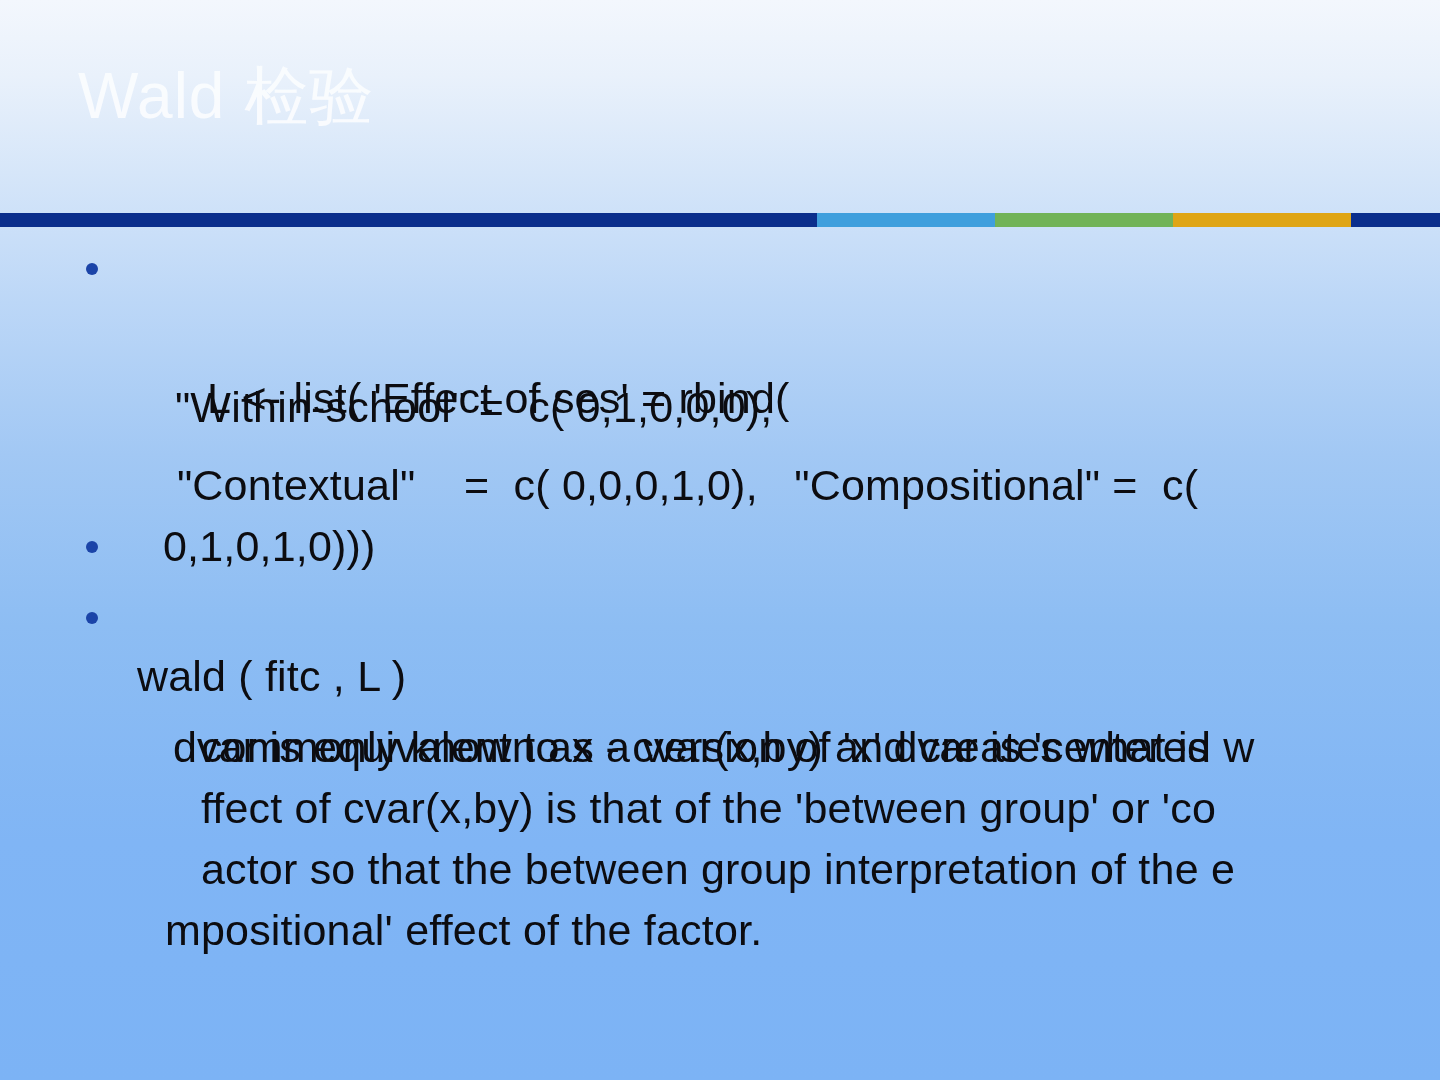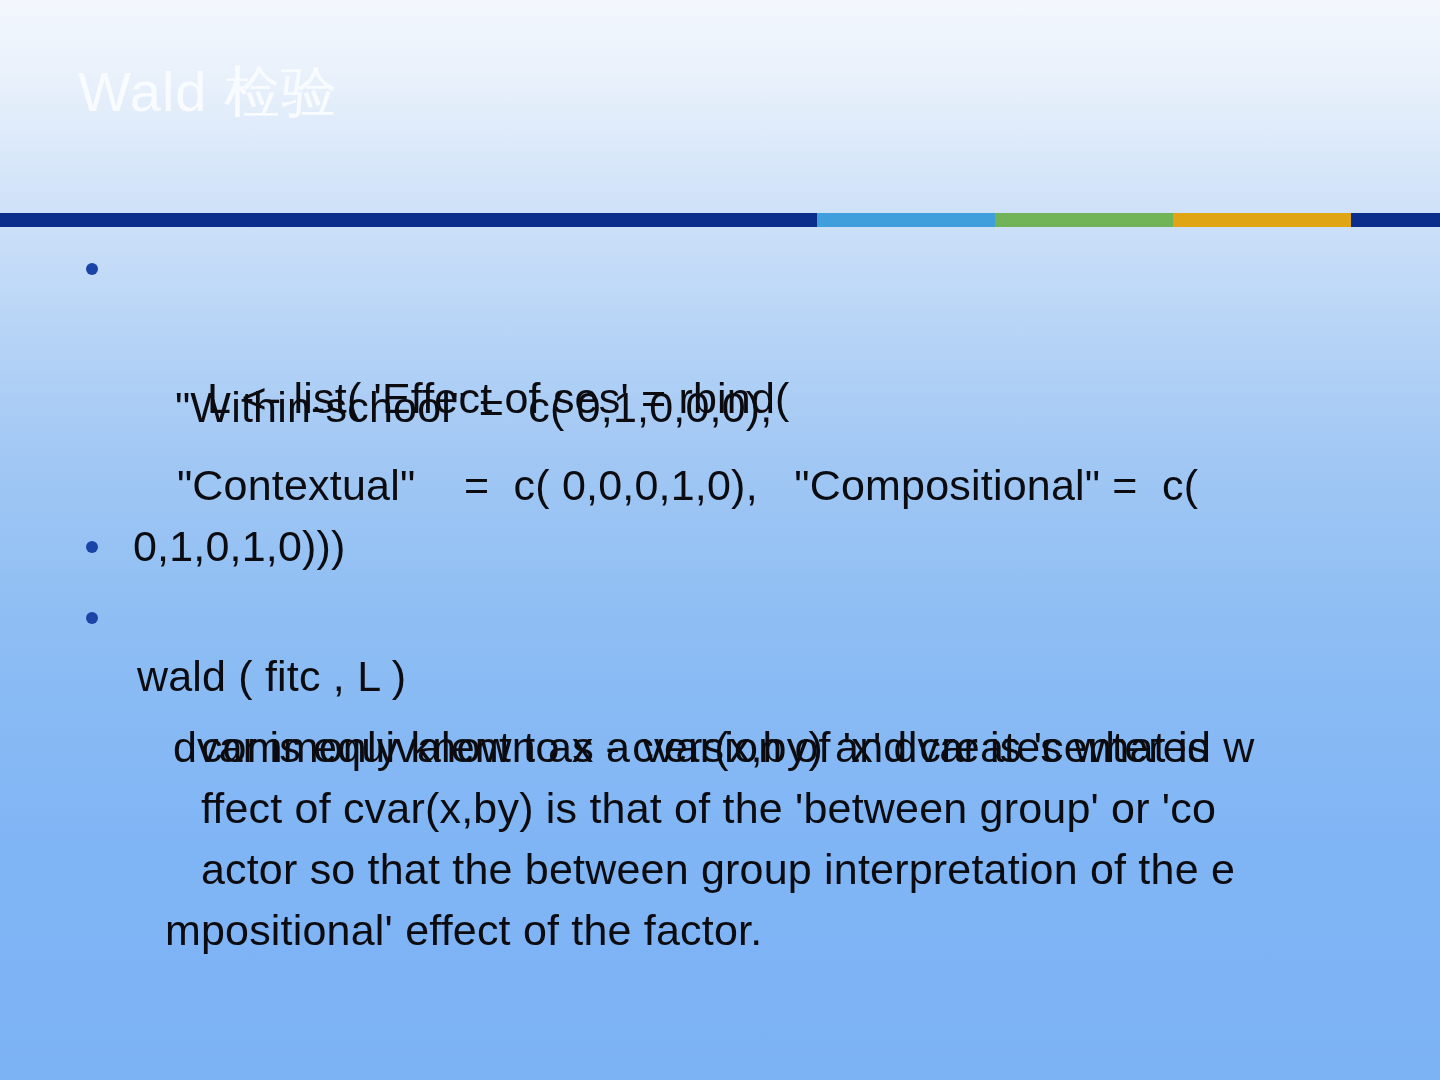--- a/index.html
+++ b/index.html
@@ -24,21 +24,21 @@
       #a2c8f4 42%,
       #8dbdf3 58%,
       #80b5f5 78%,
       #7cb3f5 100%);
     overflow: hidden;
   }
   .slide-title {
     position: absolute;
     top: 60px;
     left: 78px;
-    font-size: 56px;
+    font-size: 64px;
     line-height: 1.15;
     font-weight: 400;
     color: #fbfdff;
     opacity: 0.93;
     letter-spacing: 1px;
     white-space: pre;
   }
   .divider-bar {
     position: absolute;
     top: 213px;
@@ -101,21 +101,21 @@
     </div>
 
     <div class="line" style="padding-left:102px; margin-top:9px;">
       <span class="text">"Within-school" =  c( 0,1,0,0,0),</span>
     </div>
 
     <div class="line" style="padding-left:104px; margin-top:17px;">
       <span class="text">"Contextual"    =  c( 0,0,0,1,0),   "Compositional" =  c(</span>
     </div>
 
-    <div class="line" style="padding-left:60px;">
+    <div class="line" style="padding-left:90px;">
       <span class="text">0,1,0,1,0)))</span>
     </div>
 
     <div class="line" style="padding-left:64px; margin-top:8px;">
       <span class="dot" style="background: rgb(27, 68, 168);"></span>
       <span class="text">wald ( fitc , L )</span>
     </div>
 
     <div class="line" style="padding-left:100px; margin-top:10px;">
       <span class="dot" style="background: rgb(27, 68, 168);"></span>

